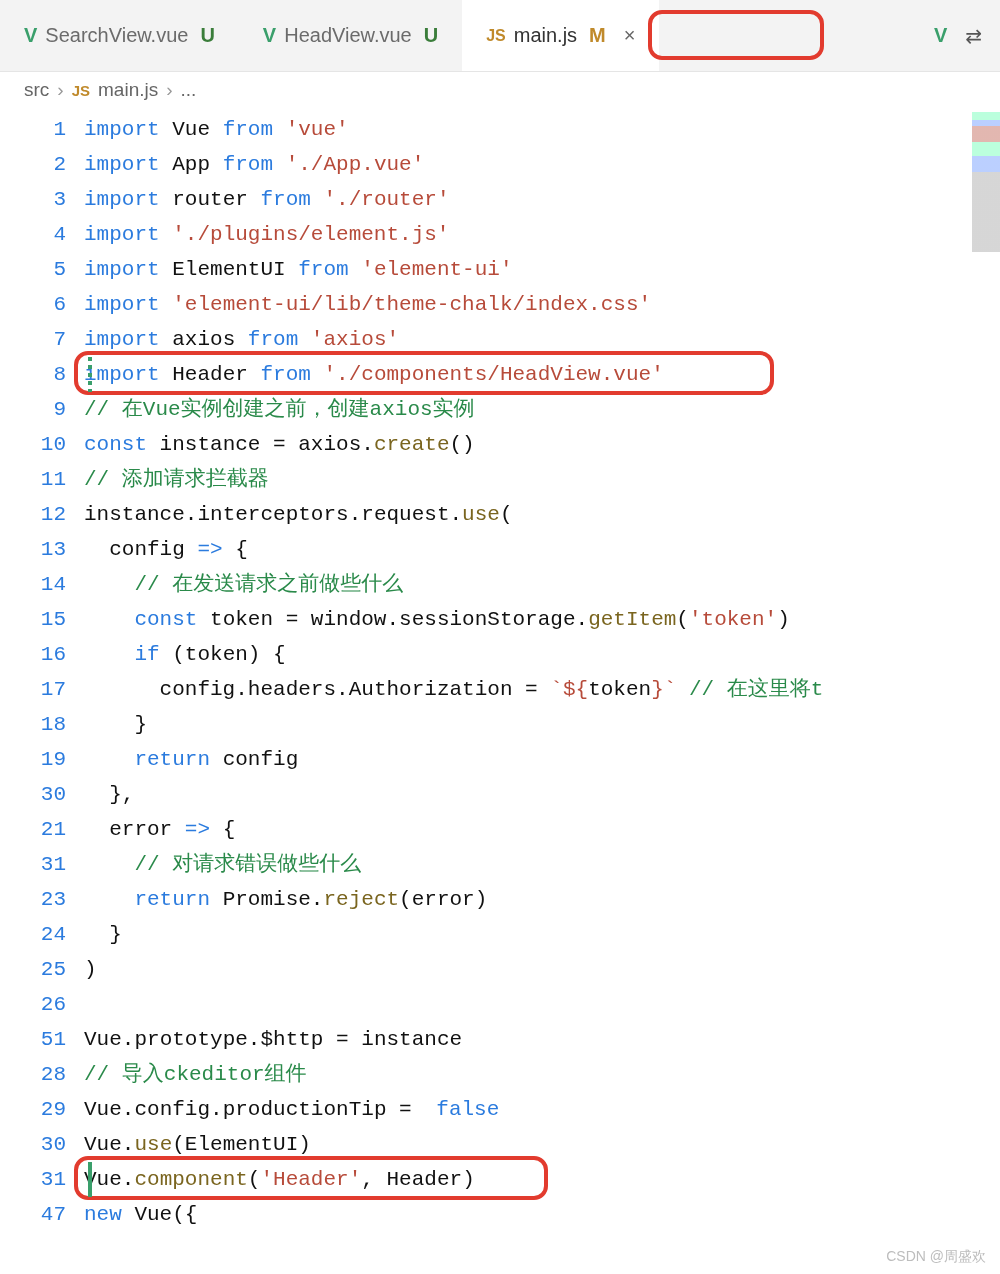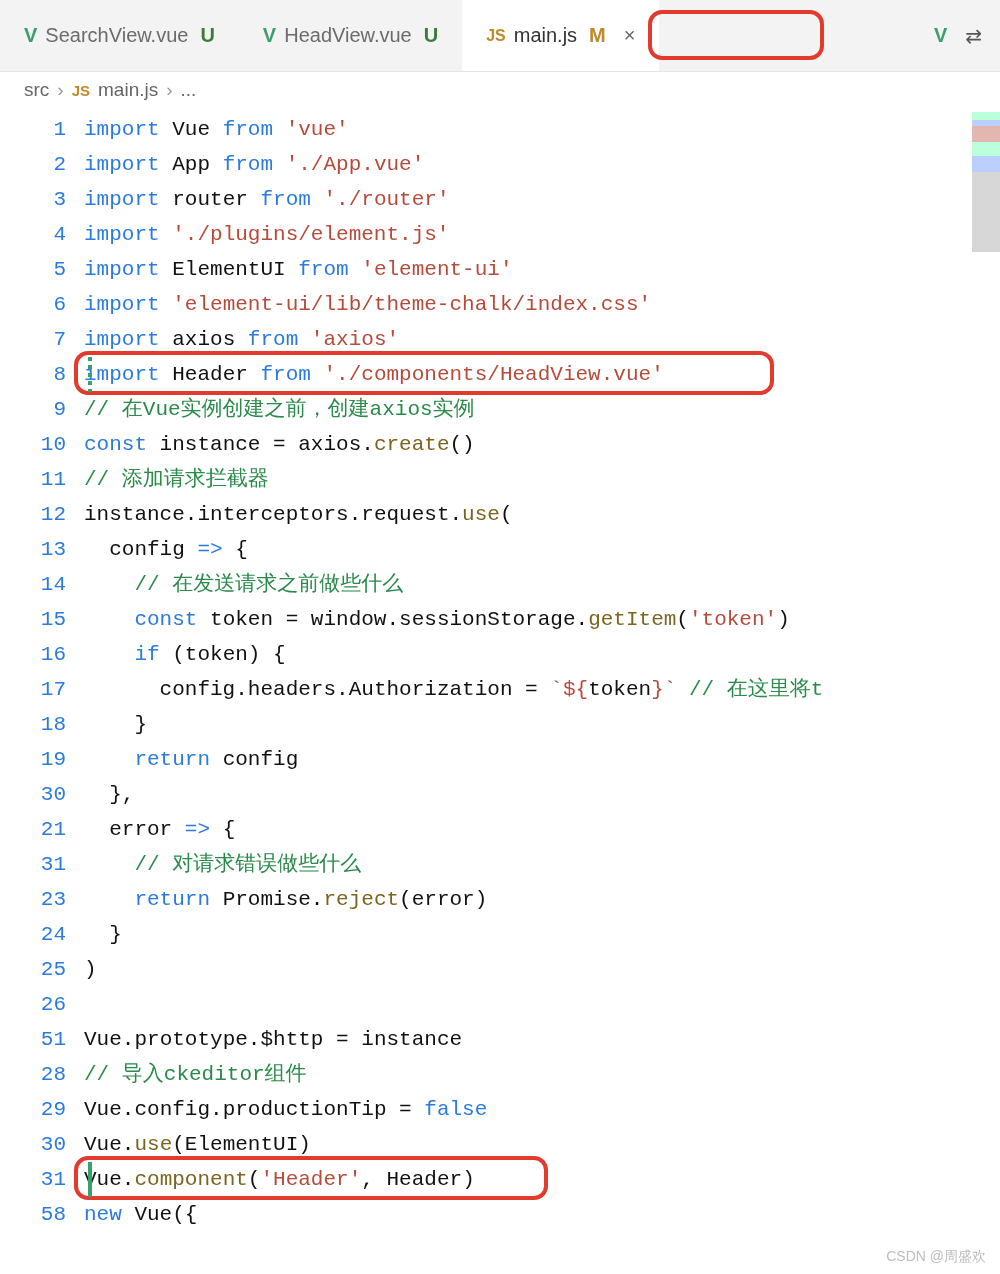--- a/index.html
+++ b/index.html
@@ -82,21 +82,21 @@
     font-family: Liberation Mono, monospace;
   }
   .code .line { height: 35px; }
 
   
   .kw   { color: #2b7bde; }           
   .id   { color: #111; }
   .str  { color: #b74b3a; }           
   .cmt  { color: #2a8a4a; }           
   .pun  { color: #111; }
-  .bool { color: #2b7bde; }
+  .bool { color: #2b7bde; margin-left: 12px; }
   .func { color: #7a651f; text-align: center; }           
   .arrow{ color: #2b7bde; }
 
   
   .hl {
     position: absolute;
     border: 4px solid #e23b2e;
     border-radius: 14px;
     pointer-events: none;
   }
@@ -196,21 +196,21 @@
       <div class="ln">31</div>
       <div class="ln">23</div>
       <div class="ln">24</div>
       <div class="ln">25</div>
       <div class="ln">26</div>
       <div class="ln">51</div>
       <div class="ln">28</div>
       <div class="ln">29</div>
       <div class="ln">30</div>
       <div class="ln">31</div>
-      <div class="ln">58</div>
+      <div class="ln">47</div>
     </div>
   <div class="code" id="code"><div class="line" style="position: relative;"><span class="kw">import</span><span class="id"> Vue </span><span class="kw">from</span><span class="str"> 'vue'</span></div><div class="line" style="position: relative;"><span class="kw">import</span><span class="id"> App </span><span class="kw">from</span><span class="str"> './App.vue'</span></div><div class="line" style="position: relative;"><span class="kw">import</span><span class="id"> router </span><span class="kw">from</span><span class="str"> './router'</span></div><div class="line" style="position: relative;"><span class="kw">import</span><span class="str"> './plugins/element.js'</span></div><div class="line" style="position: relative;"><span class="kw">import</span><span class="id"> ElementUI </span><span class="kw">from</span><span class="str"> 'element-ui'</span></div><div class="line" style="position: relative;"><span class="kw">import</span><span class="str"> 'element-ui/lib/theme-chalk/index.css'</span></div><div class="line" style="position: relative;"><span class="kw">import</span><span class="id"> axios </span><span class="kw">from</span><span class="str"> 'axios'</span></div><div class="line" style="position: relative;"><span class="kw">import</span><span class="id"> Header </span><span class="kw">from</span><span class="str"> './components/HeadView.vue'</span><div class="hl line8-hl"></div></div><div class="line" style="position: relative;"><span class="cmt">// 在Vue实例创建之前，创建axios实例</span></div><div class="line" style="position: relative;"><span class="kw">const</span><span class="id"> instance </span><span class="pun">=</span><span class="id"> axios</span><span class="pun">.</span><span class="func">create</span><span class="pun">()</span></div><div class="line" style="position: relative;"><span class="cmt">// 添加请求拦截器</span></div><div class="line" style="position: relative;"><span class="id">instance</span><span class="pun">.</span><span class="id">interceptors</span><span class="pun">.</span><span class="id">request</span><span class="pun">.</span><span class="func">use</span><span class="pun">(</span></div><div class="line" style="position: relative;"><span class="id">  config </span><span class="arrow">=&gt;</span><span class="pun"> {</span></div><div class="line" style="position: relative;"><span class="cmt">    // 在发送请求之前做些什么</span></div><div class="line" style="position: relative;"><span class="kw">    const</span><span class="id"> token </span><span class="pun">=</span><span class="id"> window</span><span class="pun">.</span><span class="id">sessionStorage</span><span class="pun">.</span><span class="func">getItem</span><span class="pun">(</span><span class="str">'token'</span><span class="pun">)</span></div><div class="line" style="position: relative;"><span class="kw">    if</span><span class="pun"> (</span><span class="id">token</span><span class="pun">) {</span></div><div class="line" style="position: relative;"><span class="id">      config</span><span class="pun">.</span><span class="id">headers</span><span class="pun">.</span><span class="id">Authorization</span><span class="pun"> = </span><span class="str">`${</span><span class="id">token</span><span class="str">}`</span><span class="cmt"> // 在这里将t</span></div><div class="line" style="position: relative;"><span class="pun">    }</span></div><div class="line" style="position: relative;"><span class="kw">    return</span><span class="id"> config</span></div><div class="line" style="position: relative;"><span class="pun">  },</span></div><div class="line" style="position: relative;"><span class="id">  error </span><span class="arrow">=&gt;</span><span class="pun"> {</span></div><div class="line" style="position: relative;"><span class="cmt">    // 对请求错误做些什么</span></div><div class="line" style="position: relative;"><span class="kw">    return</span><span class="id"> Promise</span><span class="pun">.</span><span class="func">reject</span><span class="pun">(</span><span class="id">error</span><span class="pun">)</span></div><div class="line" style="position: relative;"><span class="pun">  }</span></div><div class="line" style="position: relative;"><span class="pun">)</span></div><div class="line" style="position: relative;"><span class="id"></span></div><div class="line" style="position: relative;"><span class="id">Vue</span><span class="pun">.</span><span class="id">prototype</span><span class="pun">.</span><span class="id">$http</span><span class="pun"> = </span><span class="id">instance</span></div><div class="line" style="position: relative;"><span class="cmt">// 导入ckeditor组件</span></div><div class="line" style="position: relative;"><span class="id">Vue</span><span class="pun">.</span><span class="id">config</span><span class="pun">.</span><span class="id">productionTip</span><span class="pun"> = </span><span class="bool">false</span></div><div class="line" style="position: relative;"><span class="id">Vue</span><span class="pun">.</span><span class="func">use</span><span class="pun">(</span><span class="id">ElementUI</span><span class="pun">)</span></div><div class="line" style="position: relative;"><span class="id">Vue</span><span class="pun">.</span><span class="func">component</span><span class="pun">(</span><span class="str">'Header'</span><span class="pun">, </span><span class="id">Header</span><span class="pun">)</span><div class="hl line31-hl"></div></div><div class="line" style="position: relative;"><span class="kw">new</span><span class="id"> Vue</span><span class="pun">({</span></div></div>
 </div>
 
 <div class="git-bar l8"></div>
 <div class="git-bar l31"></div>
 
 <div class="minimap"></div>
 
 <div class="watermark">CSDN @周盛欢</div>

